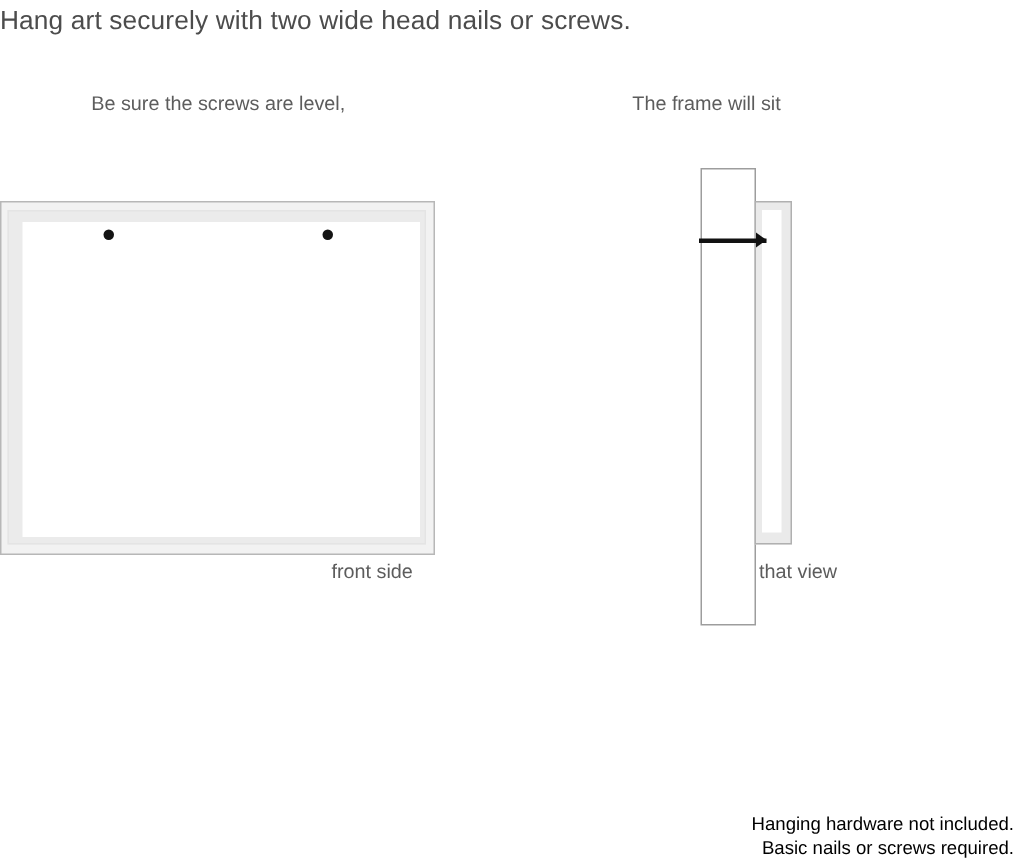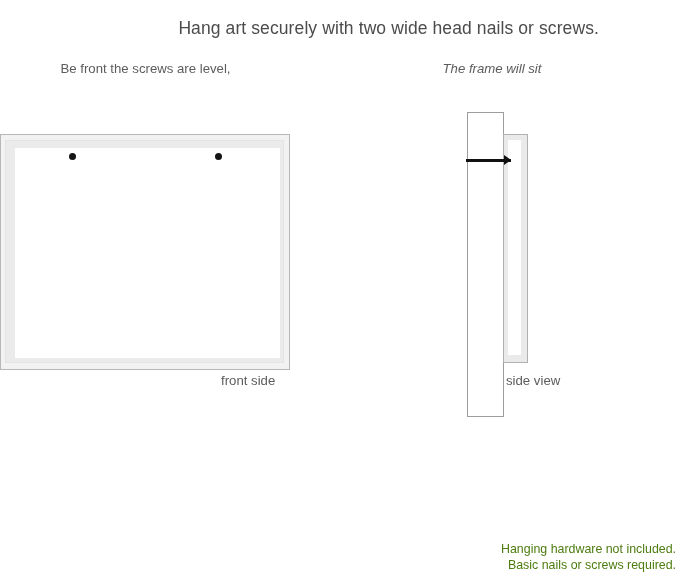--- a/index.html
+++ b/index.html
@@ -14,23 +14,23 @@
     overflow: hidden;
     font-family: "Liberation Sans", sans-serif;
     color: #5a5a5a;
     -webkit-font-smoothing: antialiased;
   }
 
   
   .headline {
     position: absolute;
     left: 0;
-    top: 17px;
+    top: 2px;
     width: 599px;
-    text-align: right;
+    text-align: left;
     font-size: 17.5px;
     font-weight: 400;
     color: #4c4c4c;
     letter-spacing: 0.1px;
     line-height: 22px;
   }
 
   
   .caption {
     position: absolute;
@@ -38,24 +38,23 @@
     font-size: 13.2px;
     line-height: 19.5px;
     color: #5c5c5c;
   }
   .caption-left {
     left: 0;
     top: 59px;
     width: 291px;
   }
   .caption-right {
-    left: 402px;
+    left: 381px;
     top: 59px;
     width: 180px;
-    font-style: italic;
   }
   .caption .line { display: block; white-space: pre; }
 
   
   .front-view {
     position: absolute;
     left: 0px;
     top: 134px;
     width: 290px;
     height: 236px;
@@ -164,31 +163,31 @@
   }
 
   
   .footer {
     position: absolute;
     right: 3px;
     bottom: 4px;
     text-align: right;
     font-size: 12.4px;
     line-height: 16px;
-    color: #4d7c0f;
+    color: #000000;
   }
   .footer .line { display: block; white-space: pre; }
 </style>
 </head>
 <body>
 
 <div class="headline">Hang art securely with two wide head nails or screws.</div>
 
 <div class="caption caption-left">
-  <span class="line">Be front the screws are level,</span>
+  <span class="line">Be sure the screws are level,</span>
 </div>
 
 <div class="caption caption-right">
   <span class="line">The frame will sit</span>
 </div>
 
 <div class="front-view">
   <div class="front-frame-outer"></div>
   <div class="front-frame-mat"></div>
   <div class="front-frame-art"></div>
@@ -197,18 +196,18 @@
 </div>
 <div class="view-label label-front">front side</div>
 
 <div class="side-view">
   <div class="side-wall"></div>
   <div class="side-frame"></div>
   <div class="side-frame-inner"></div>
   <div class="nail-shaft"></div>
   <div class="nail-head"></div>
 </div>
-<div class="view-label label-side">side view</div>
+<div class="view-label label-side">that view</div>
 
 <div class="footer">
   <span class="line">Hanging hardware not included.</span>
   <span class="line">Basic nails or screws required.</span>
 </div>
 
 </body></html>

